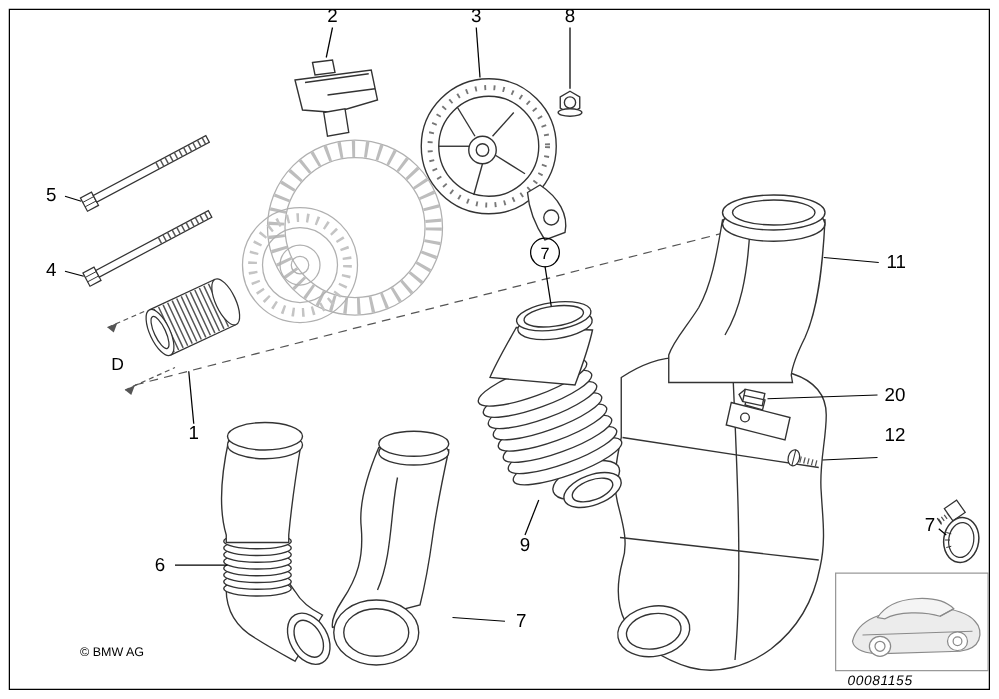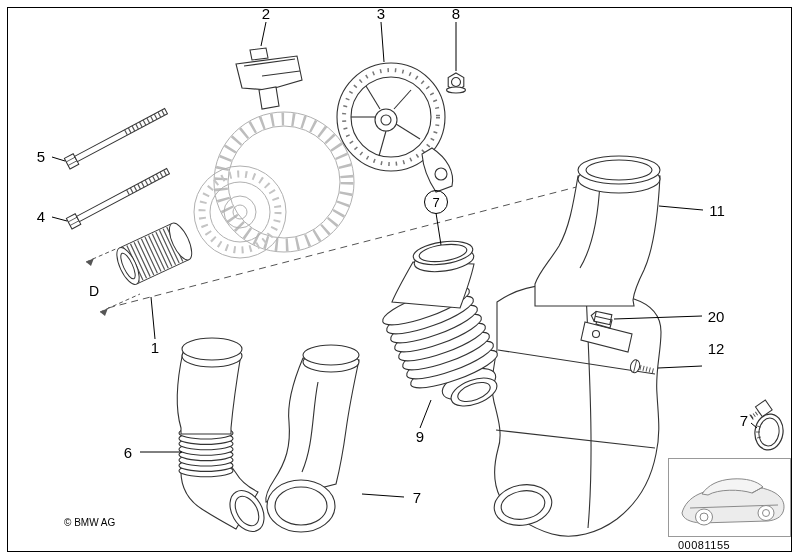--- a/index.html
+++ b/index.html
@@ -14,21 +14,21 @@
     user-select:none;
   }
   .lbl.circled{
     width:22px;height:22px;border:1.3px solid #000;border-radius:50%;
     display:flex;align-items:center;justify-content:center;font-size:13px;
   }
   .copyright{
     position:absolute;left:27px;top:517px;font-size:10px;color:#000;margin-left:37px;
   }
   .docnum{
-    position:absolute;left:678px;top:539px;font-size:11px;color:#000;letter-spacing:.5px;
+    position:absolute;left:678px;top:539px;font-size:11px;color:#000;letter-spacing:.5px;font-style:italic;
   }
   .dim{
     position:absolute;transform:translate(-50%,-50%);font-size:14px;color:#000;
   }
 </style>
 </head>
 <body>
 
 <div class="stage">
 

